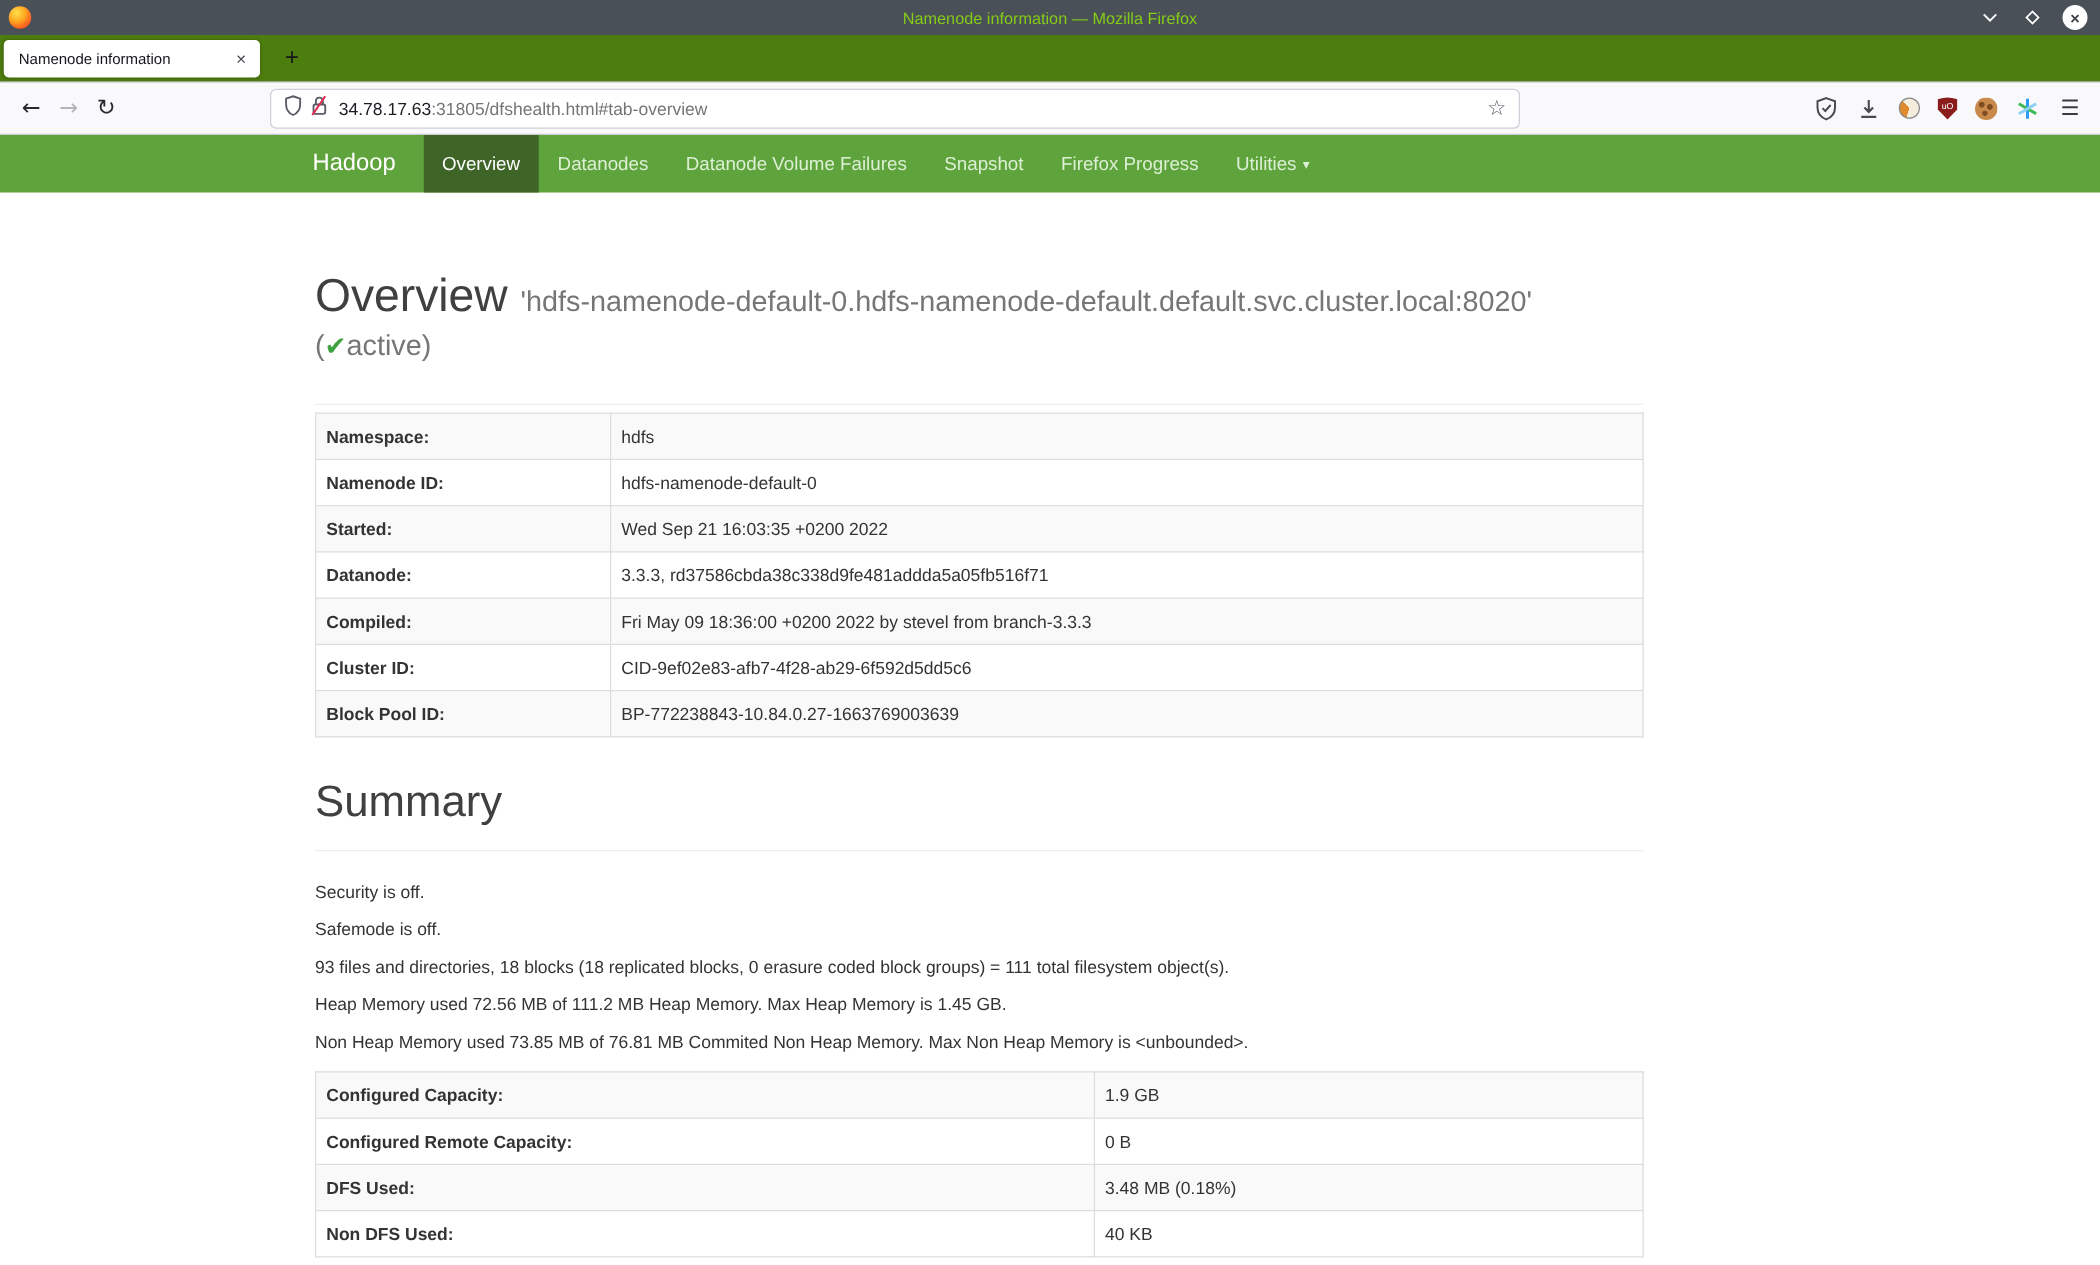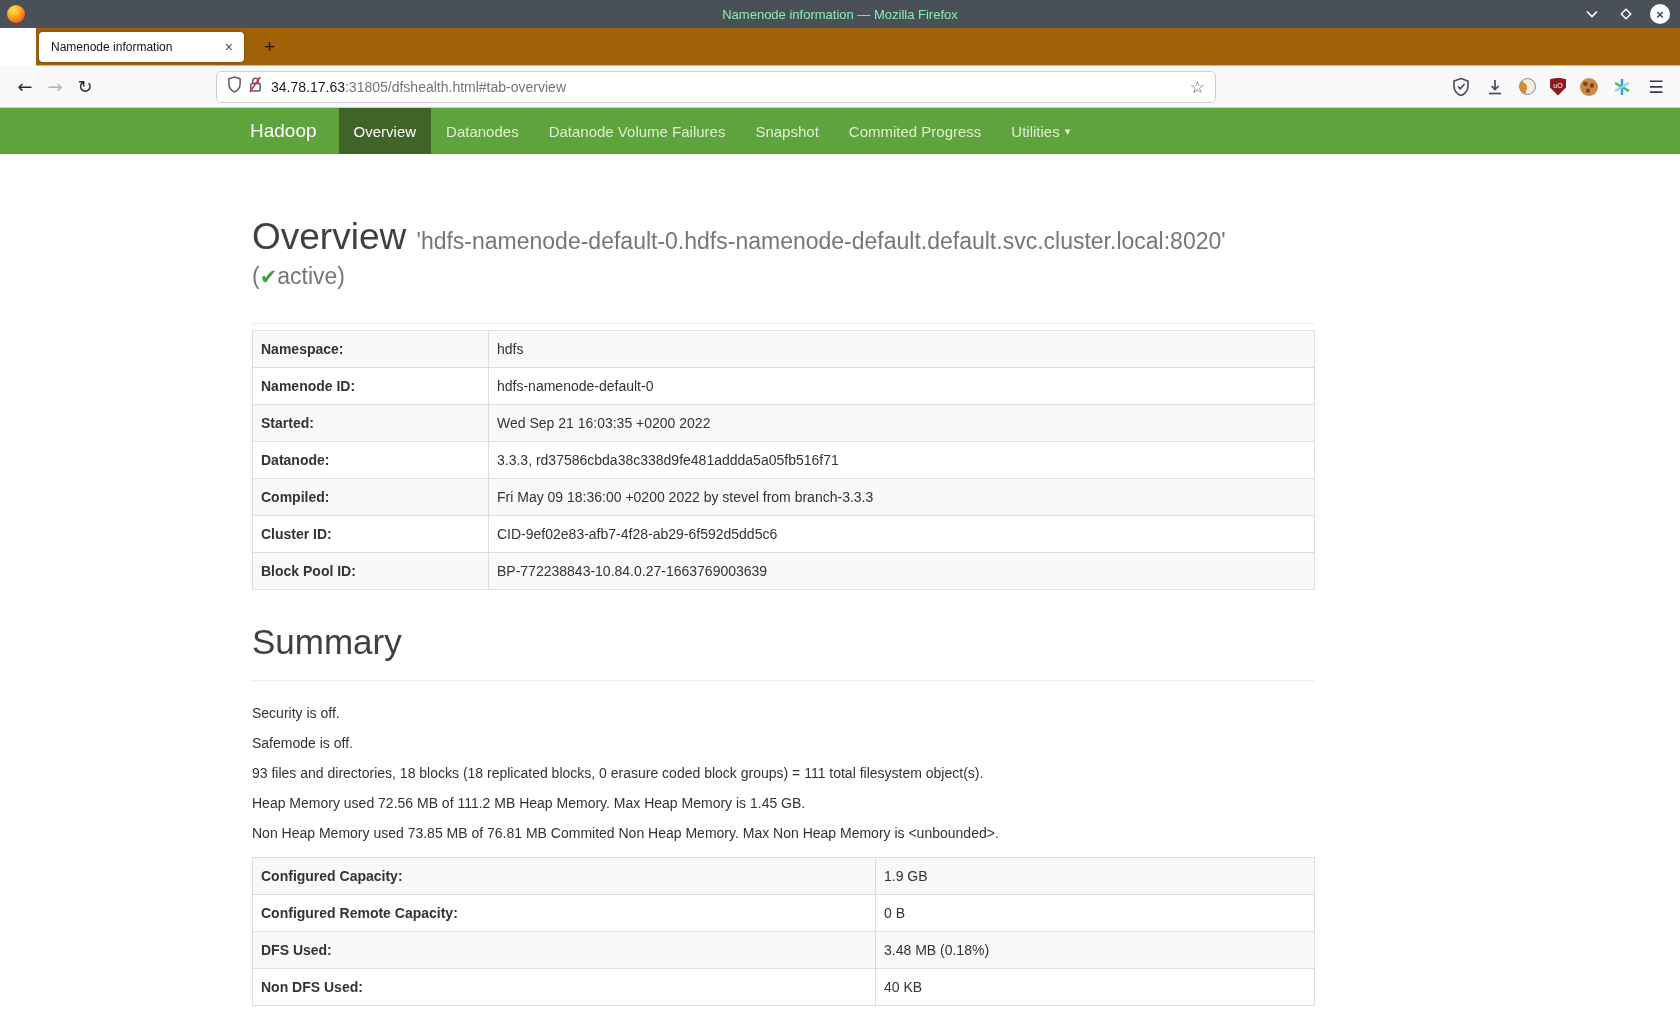--- a/index.html
+++ b/index.html
@@ -3,26 +3,26 @@
 <meta charset="utf-8">
 <style>
   * { margin:0; padding:0; box-sizing:border-box; }
   html,body { width:1680px; height:1012px; overflow:hidden; background:#fff;
     font-family:"Liberation Sans","DejaVu Sans",sans-serif; }
 
   
   .titlebar { height:28px; background:#4a5058; display:flex; align-items:center; position:relative; }
   .ff-logo { width:18px; height:18px; border-radius:50%; margin-left:7px;
     background:radial-gradient(circle at 35% 30%, #ffe14d 0%, #ffa822 40%, #ff5f1f 72%, #e43d1a 100%); }
-  .window-title { position:absolute; left:0; right:0; text-align:center; color:#86efac; font-size:13px; }
+  .window-title { position:absolute; left:0; right:0; text-align:center; color:#84cc16; font-size:13px; }
   .window-controls { position:absolute; right:10px; top:0; height:28px; display:flex; align-items:center; gap:14px; }
   .wc { width:20px; height:20px; display:flex; align-items:center; justify-content:center; cursor:default; }
   .wc-close { background:#fff; border-radius:50%; color:#3c424a; font-size:13px; font-weight:bold; line-height:1; }
 
-  .tabbar { height:38px; background:#a16207; border-bottom:1px solid #b8b8bf; display:flex; align-items:center;margin-left:36px; }
+  .tabbar { height:38px; background:#4d7c0f; border-bottom:1px solid #b8b8bf; display:flex; align-items:center; }
   .tab { width:205px; height:30px; margin-left:3px; background:#fff; border-radius:4px;
     box-shadow:0 0 3px rgba(0,0,0,.25); display:flex; align-items:center; padding:0 8px 0 12px; }
   .tab-title { flex:1; font-size:12px; color:#15141a; white-space:nowrap; overflow:hidden; }
   .tab-close { color:#4a4a52; font-size:14px; padding:0 3px; }
   .newtab { margin-left:14px; font-size:19px; color:#15141a; padding:0 6px; }
 
   .toolbar { height:42px; background:#f9f9fb; border-bottom:1px solid #ccccd2; display:flex; align-items:center; padding:0 10px; }
   .tb-btn { width:30px; height:30px; display:flex; align-items:center; justify-content:center;
     font-size:18px; color:#2a2a2e; font-family:"DejaVu Sans",sans-serif; }
   .tb-btn.disabled { color:#b3b3b9; }
@@ -157,21 +157,21 @@
   </div>
 </div>
 
 <div class="navbar">
   <div class="navbar-inner">
     <span class="brand">Hadoop</span>
     <a class="nav-item active">Overview</a>
     <a class="nav-item">Datanodes</a>
     <a class="nav-item">Datanode Volume Failures</a>
     <a class="nav-item">Snapshot</a>
-    <a class="nav-item">Commited Progress</a>
+    <a class="nav-item">Firefox Progress</a>
     <a class="nav-item">
         <span>Utilities</span>
         <span class="nav-caret">▾</span>
       </a>
   </div>
 </div>
 
 <div class="content">
 
   <h1 class="ov"><span>Overview</span>

